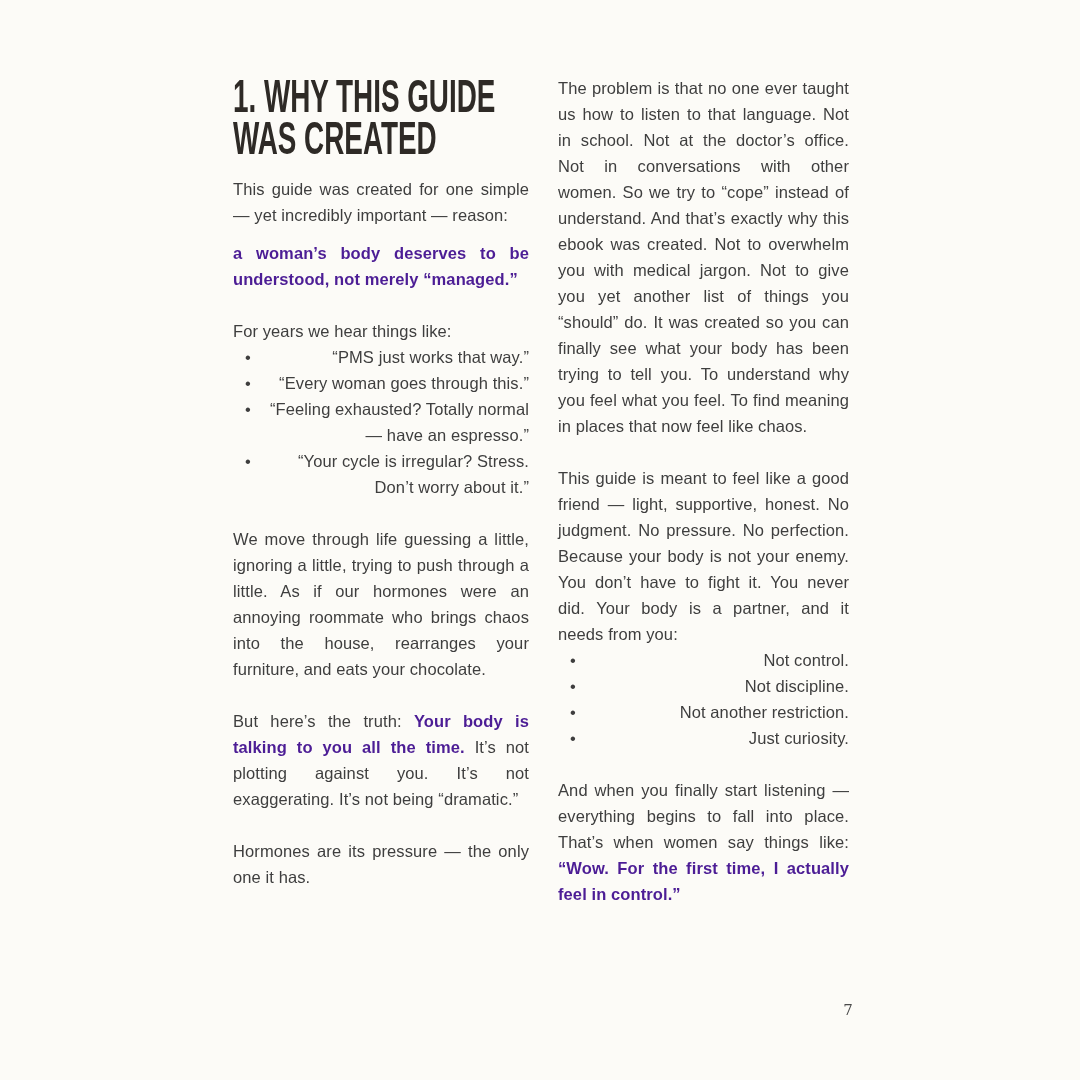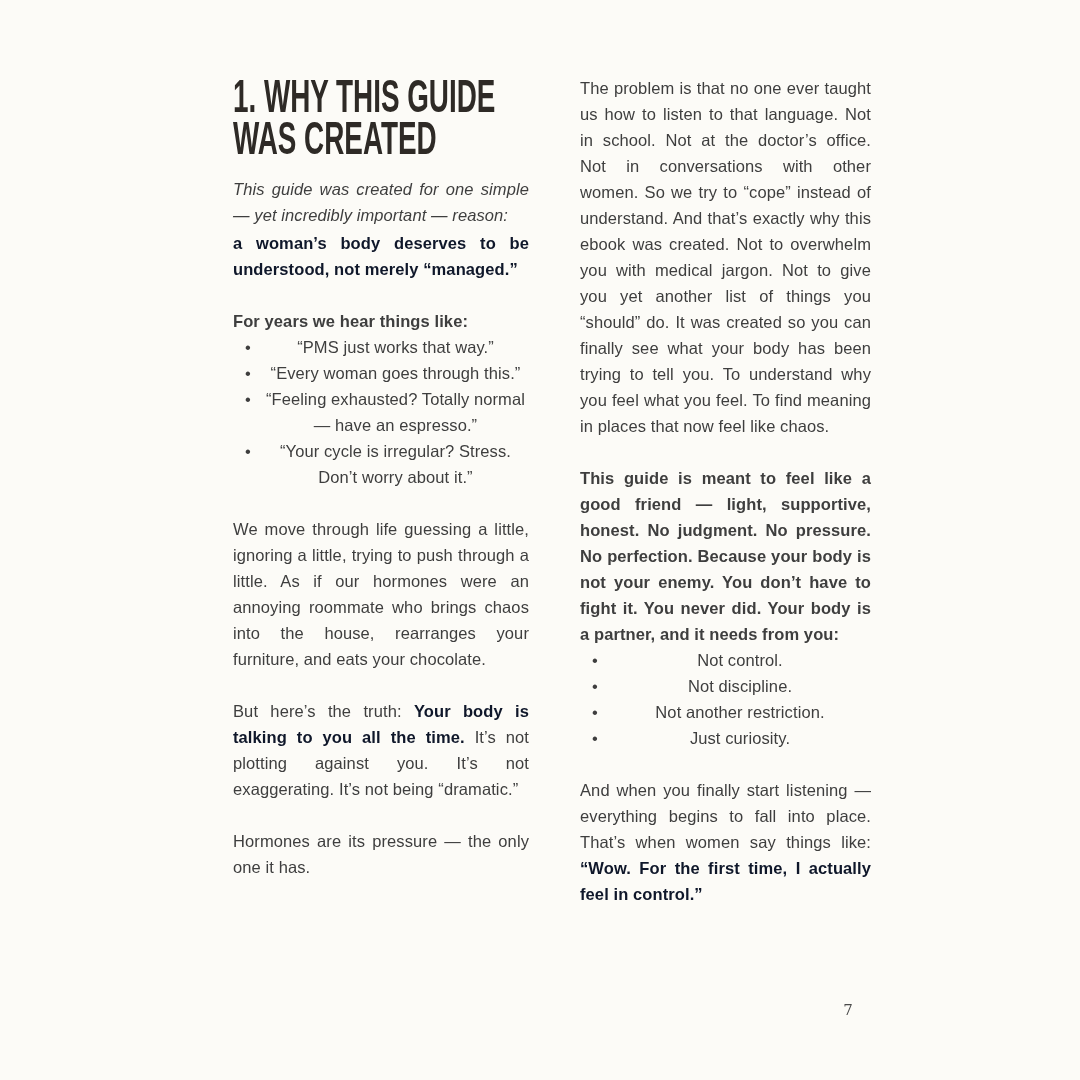--- a/index.html
+++ b/index.html
@@ -10,40 +10,40 @@
     background:#FCFBF7; color:#3E3E3E; overflow:hidden;
   }
   .col {
     position:absolute; top:75px;
     font-size:16.5px; line-height:26px;
     letter-spacing:0.1px;
     text-align:justify;
     color:#3E3E3E;
   }
   .col-left  { left:233px; width:296px; }
-  .col-right { left:580px; width:291px; }
+  .col-right { left:558px; width:291px; }
 
   h1.title { margin:0 0 17px 0; }
   .title-line {
     display:block;
     font-size:46px; line-height:42px;
     font-weight:800;
     color:#2E2A26;
     white-space:nowrap;
     transform:scaleX(0.605);
     transform-origin:left center;
     letter-spacing:0;
   }
 
   .para { margin:0 0 26px 0; }
-  .para.m0 { margin-bottom:2px;font-style:italic; }
-  .para.tight { margin-bottom:0;font-weight:bold; }
-  .para.bold, strong { font-weight:700; color:#0f172a; }
+  .para.m0 { margin-bottom:12px; }
+  .para.tight { margin-bottom:0; }
+  .para.bold, strong { font-weight:700; color:#4c1d95; }
 
-  ul.bullets { list-style:none; margin:0 0 26px 0; text-align:center; }
+  ul.bullets { list-style:none; margin:0 0 26px 0; text-align:right; }
   ul.bullets li {
     position:relative;
     padding-left:29px;
   }
   ul.bullets li::before {
     content:"\2022";
     position:absolute; left:12px; top:0;
     color:#3E3E3E;
   }
 

